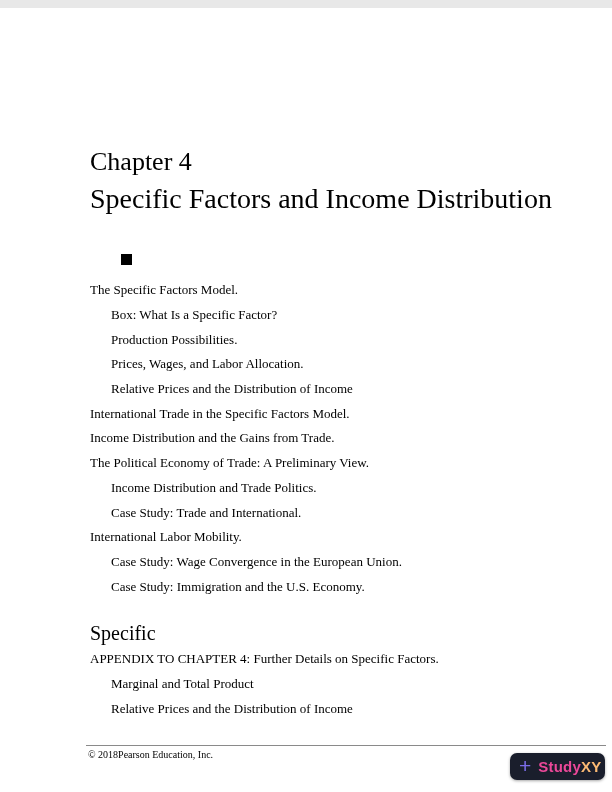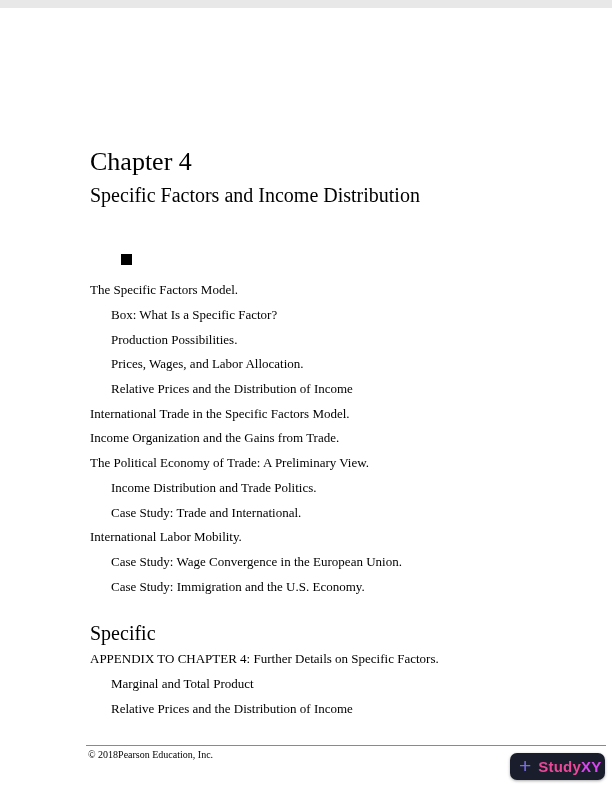--- a/index.html
+++ b/index.html
@@ -11,21 +11,21 @@
     overflow:hidden;
     font-family:"Liberation Serif", serif;
     color:#000;
   }
   .chapter-title{
     position:absolute;left:90px;top:141px;
     font-size:26px;font-weight:normal;line-height:1;margin:0;
   }
   .chapter-subtitle{
     position:absolute;left:90px;top:177px;
-    font-size:20px;font-weight:normal;line-height:1;margin:0;
+    font-size:28px;font-weight:normal;line-height:1;margin:0;
   }
   .org-heading{
     position:absolute;left:121px;top:245px;
     display:flex;align-items:center;
     font-family:"Liberation Sans", sans-serif;
     font-weight:bold;font-size:14px;line-height:1;
   }
   .org-heading .sq{
     width:11px;height:11px;background:#000;
     display:inline-block;margin-right:15px;margin-top:1px;
@@ -79,21 +79,21 @@
     <span class="sq"></span>
   </div>
 
   <div class="outline">
       <div class="line">The Specific Factors Model.</div>
       <div class="line ind it">Box: What Is a Specific Factor?</div>
       <div class="line ind">Production Possibilities.</div>
       <div class="line ind">Prices, Wages, and Labor Allocation.</div>
       <div class="line ind">Relative Prices and the Distribution of Income</div>
       <div class="line">International Trade in the Specific Factors Model.</div>
-      <div class="line">Income Organization and the Gains from Trade.</div>
+      <div class="line">Income Distribution and the Gains from Trade.</div>
       <div class="line">The Political Economy of Trade: A Preliminary View.</div>
       <div class="line ind">Income Distribution and Trade Politics.</div>
       <div class="line ind it">Case Study: Trade and International.</div>
       <div class="line">International Labor Mobility.</div>
       <div class="line ind it">Case Study: Wage Convergence in the European Union.</div>
       <div class="line ind it">Case Study: Immigration and the U.S. Economy.</div>
     </div>
 
   <h2 class="summary-heading">Specific</h2>
 
@@ -103,16 +103,16 @@
       <div class="line ind">Relative Prices and the Distribution of Income</div>
     </div>
 
   <div class="footer-rule"></div>
 
   <div class="footer-copyright">© 2018Pearson Education, Inc.</div>
 
   <div class="brand-badge" style="background: rgb(26, 30, 44);">
     <span class="plus" style="color: rgb(123, 108, 232);">+</span>
     <span class="nm nm-primary">Study</span>
-    <span class="nm nm-accent" style="color: #d946ef;">XY</span>
+    <span class="nm nm-accent" style="color: #fdba74;">XY</span>
   </div>
 
 </div>
 
 </body></html>

